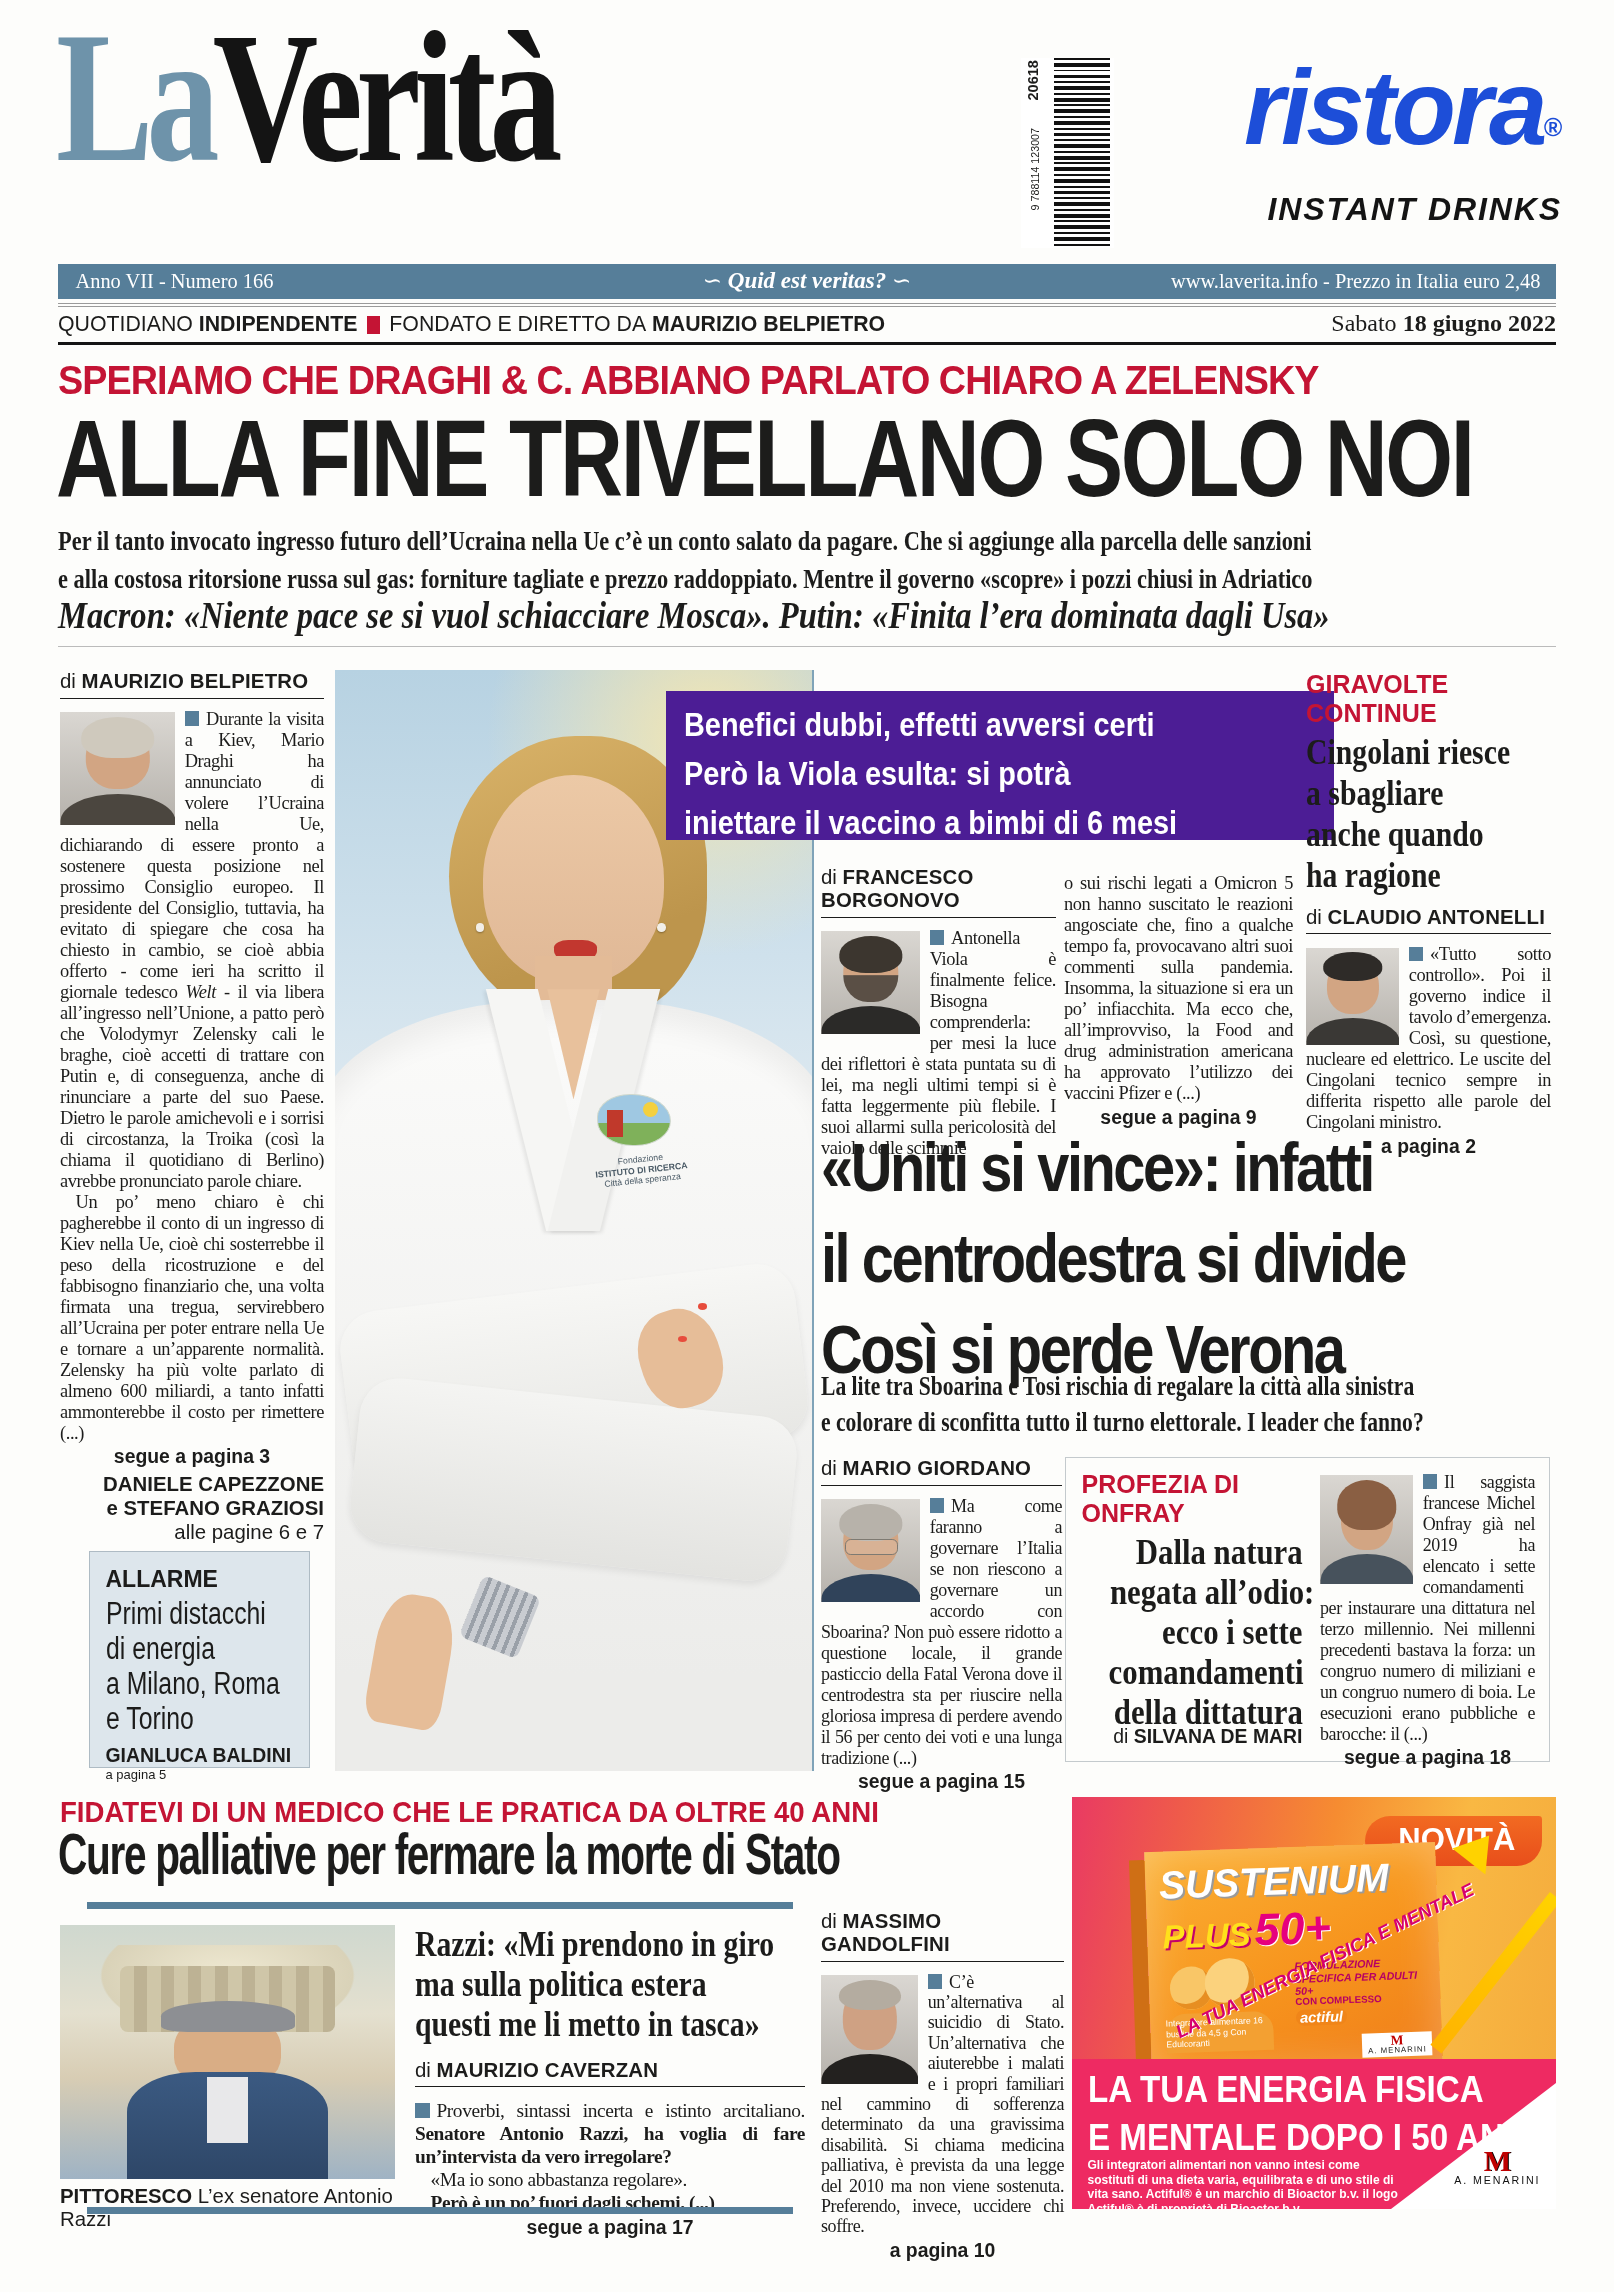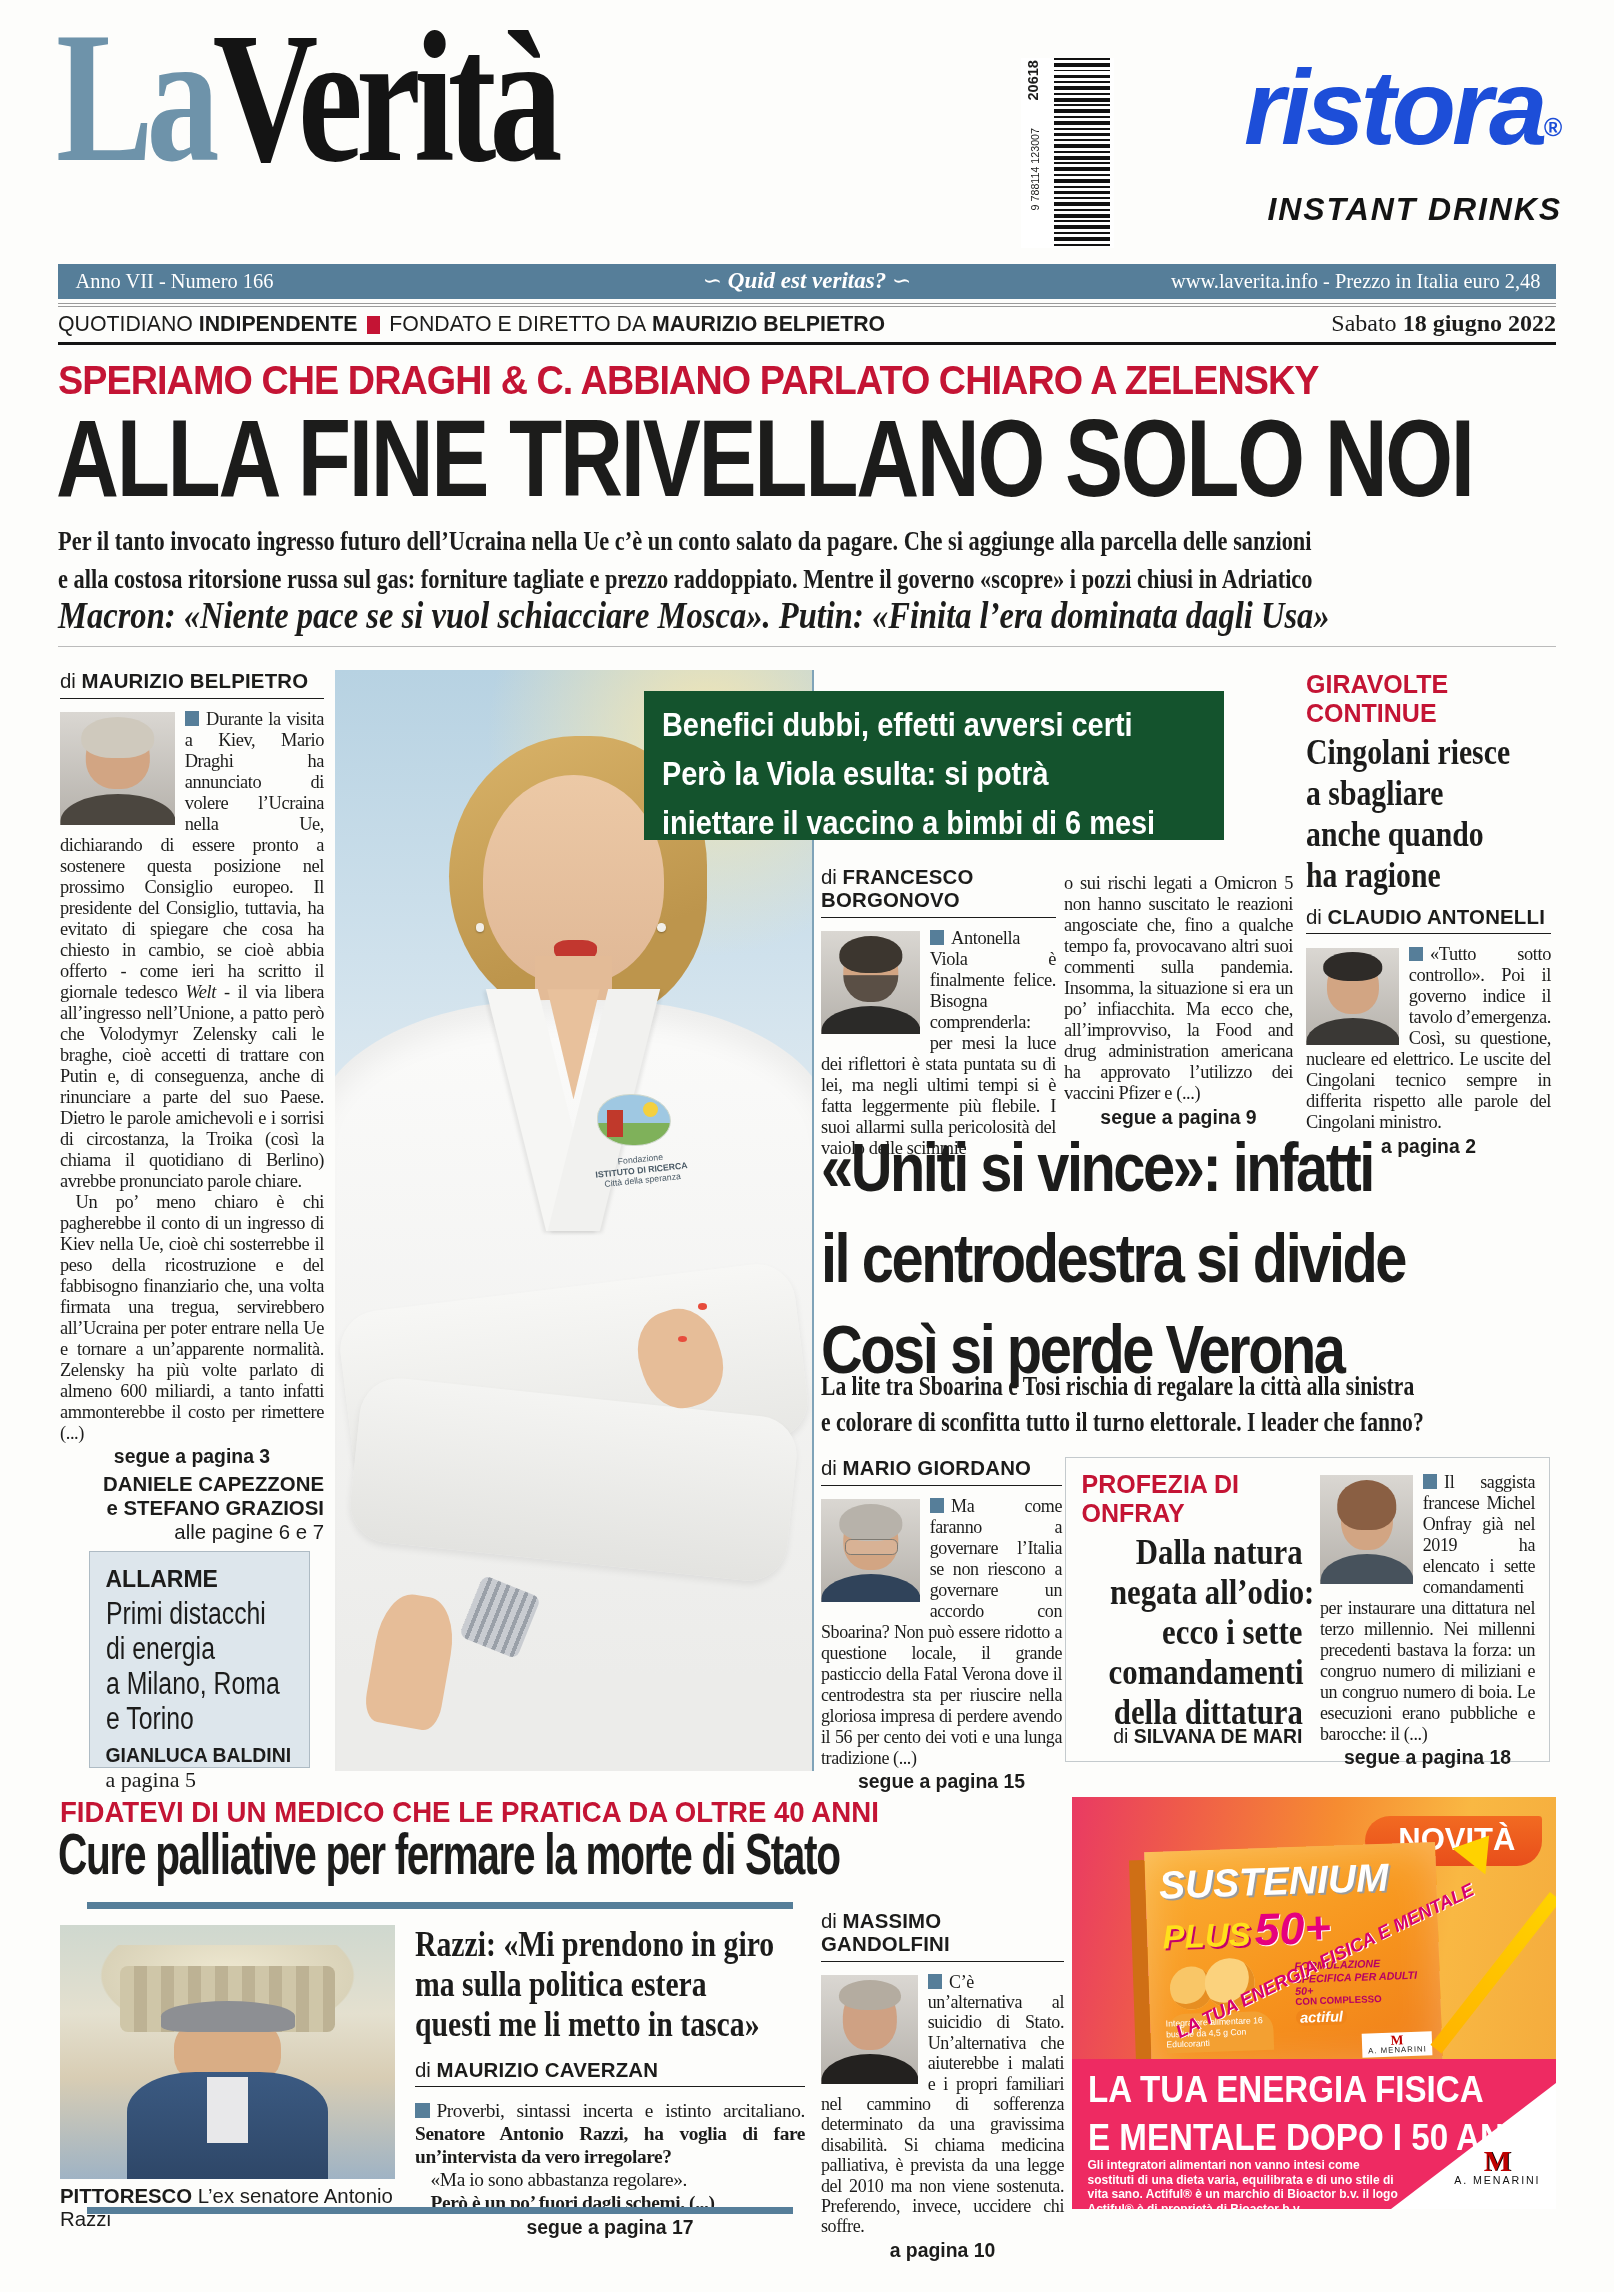--- a/index.html
+++ b/index.html
@@ -121,21 +121,21 @@
 
   <div class="abs" style="left:89px;top:1551px;width:221px;height:217px;background:#dde6ec;border:1px solid #aebbc4;padding:13.6px 15.5px;box-sizing:border-box;">
     <div class="box-label" style="font-size:23px;">ALLARME</div>
     <div class="sans" style="font-size:31px;line-height:35px;font-weight:400;margin-top:3.9px;">
       <div><span class="nw sx80">Primi distacchi</span></div>
       <div><span class="nw sx80">di energia</span></div>
       <div><span class="nw sx80">a Milano, Roma</span></div>
       <div><span class="nw sx80">e Torino</span></div>
     </div>
     <div class="hv" style="font-size:19.4px;margin-top:7.8px;">GIANLUCA BALDINI</div>
-    <div class="sans" style="font-size:22px;font-family:Liberation Serif, serif;">a pagina 5</div>
+    <div class="sans" style="font-size:13px;">a pagina 5</div>
   </div>
 
   <div class="abs" style="left:335px;top:670px;width:477px;height:1101px;border-right:2.9px solid #7fa3b8;overflow:hidden;
        background:radial-gradient(circle at 78% 6%,#f3e6b2 0%,rgba(243,230,178,0) 20%),linear-gradient(180deg,#b7d2e2 0%,#cfe1ec 26%,#e3ecf2 46%,#f2f4f6 100%);">
 
     <div class="abs" style="left:24%;top:6%;width:54%;height:26%;background:linear-gradient(160deg,#d9b369,#bd954c 70%);border-radius:52% 48% 46% 54%;"></div>
 
     <div class="abs" style="left:31%;top:9.5%;width:38%;height:19%;background:linear-gradient(#ecc9a6,#e0b globalized896);background:linear-gradient(#ecc9a6,#e0b896);border-radius:50% 50% 46% 46%;"></div>
 
     <div class="abs" style="left:46%;top:24.5%;width:9%;height:2%;background:#c2372f;border-radius:40% 40% 60% 60%;"></div>
@@ -166,21 +166,21 @@
     <div class="abs" style="left:4%;top:66%;width:92%;height:15%;background:linear-gradient(#f4f4f2,#e3e3e0);border-radius:39px;transform:rotate(6deg);box-shadow:0 3.9px 7.8px rgba(0,0,0,.07);"></div>
 
     <div class="abs" style="left:64%;top:58%;width:17%;height:9%;background:#e6bd98;border-radius:45%;transform:rotate(-18deg);"></div>
     <div class="abs" style="left:76%;top:57.5%;width:9.7px;height:6.8px;background:#e74c3c;border-radius:50%;"></div>
     <div class="abs" style="left:72%;top:60.5%;width:8.7px;height:5.8px;background:#e74c3c;border-radius:50%;"></div>
 
     <div class="abs" style="left:28%;top:83%;width:13%;height:6%;background:repeating-linear-gradient(90deg,#c9ccd1 0 5.8px,#9aa0a8 5.8px 9.7px);border-radius:7.8px;transform:rotate(22deg);"></div>
     <div class="abs" style="left:8%;top:84%;width:16%;height:12%;background:#e6bd98;border-radius:40% 40% 20% 20%;transform:rotate(10deg);"></div>
   </div>
 
-  <div class="abs" style="left:644px;top:691px;width:580px;height:149px;background:#14532d;padding:11.6px 17.5px;box-sizing:border-box;">
+  <div class="abs" style="left:666px;top:691px;width:668px;height:149px;background:#4c1d95;padding:11.6px 17.5px;box-sizing:border-box;">
     <div style="line-height:43px;">
       <div><span class="nw sx85 hv" style="color:#fff;font-size:34px;">Benefici dubbi, effetti avversi certi</span></div>
       <div><span class="nw sx85 hv" style="color:#fff;font-size:34px;">Però la Viola esulta: si potrà</span></div>
       <div><span class="nw sx85 hv" style="color:#fff;font-size:34px;">iniettare il vaccino a bimbi di 6 mesi</span></div>
     </div>
   </div>
 
   <div class="abs" style="left:821px;top:866px;width:235px;">
     <div class="byline"><span>di</span> <b>FRANCESCO BORGONOVO</b></div>
     <div class="art" style="margin-top:9.7px;">

